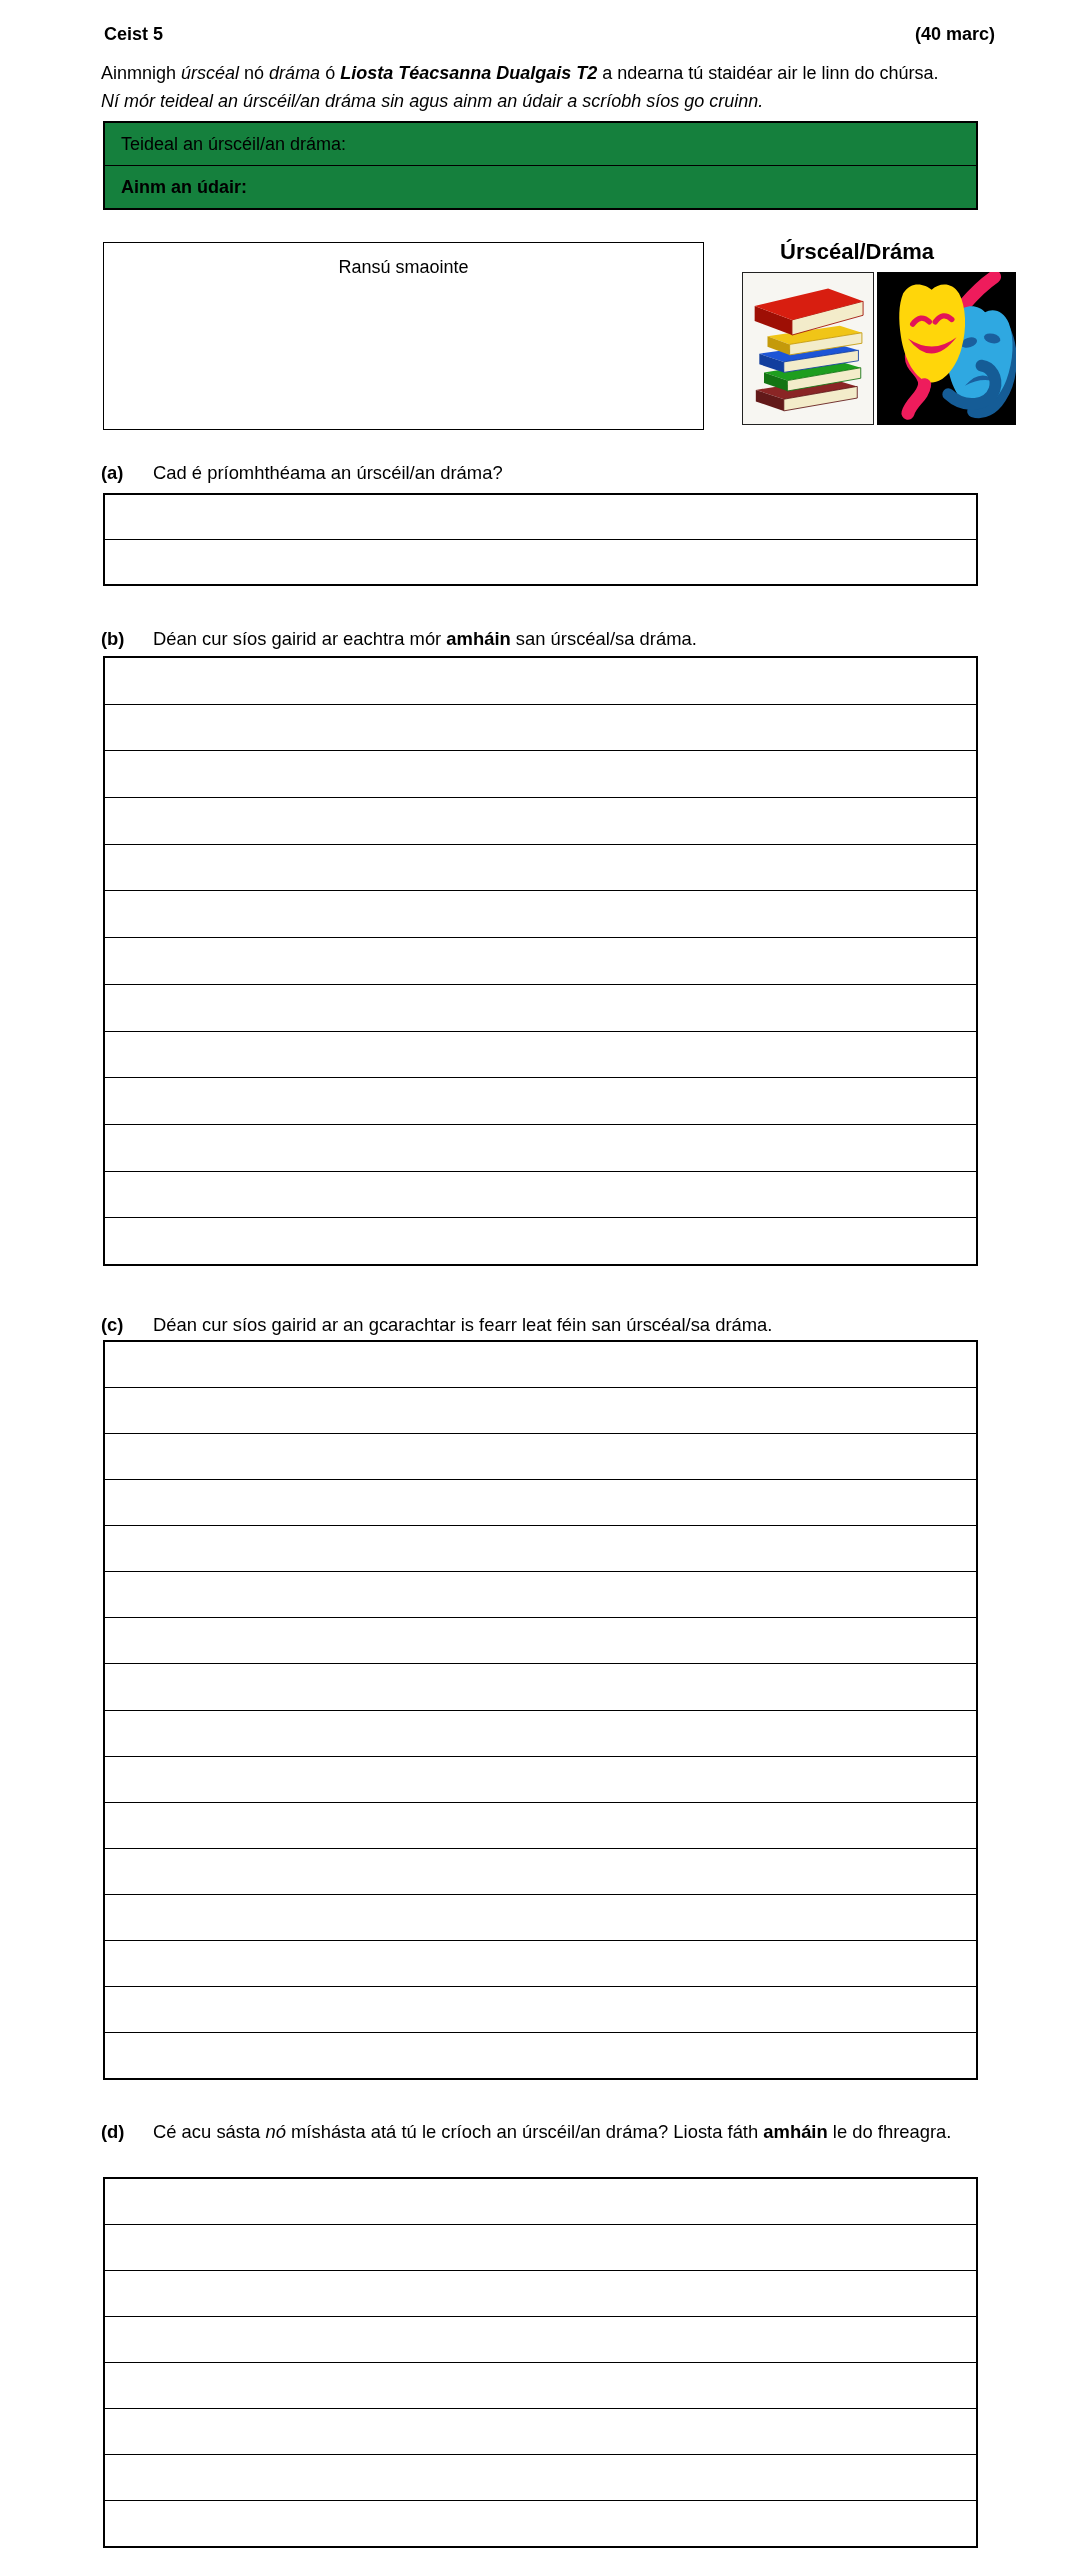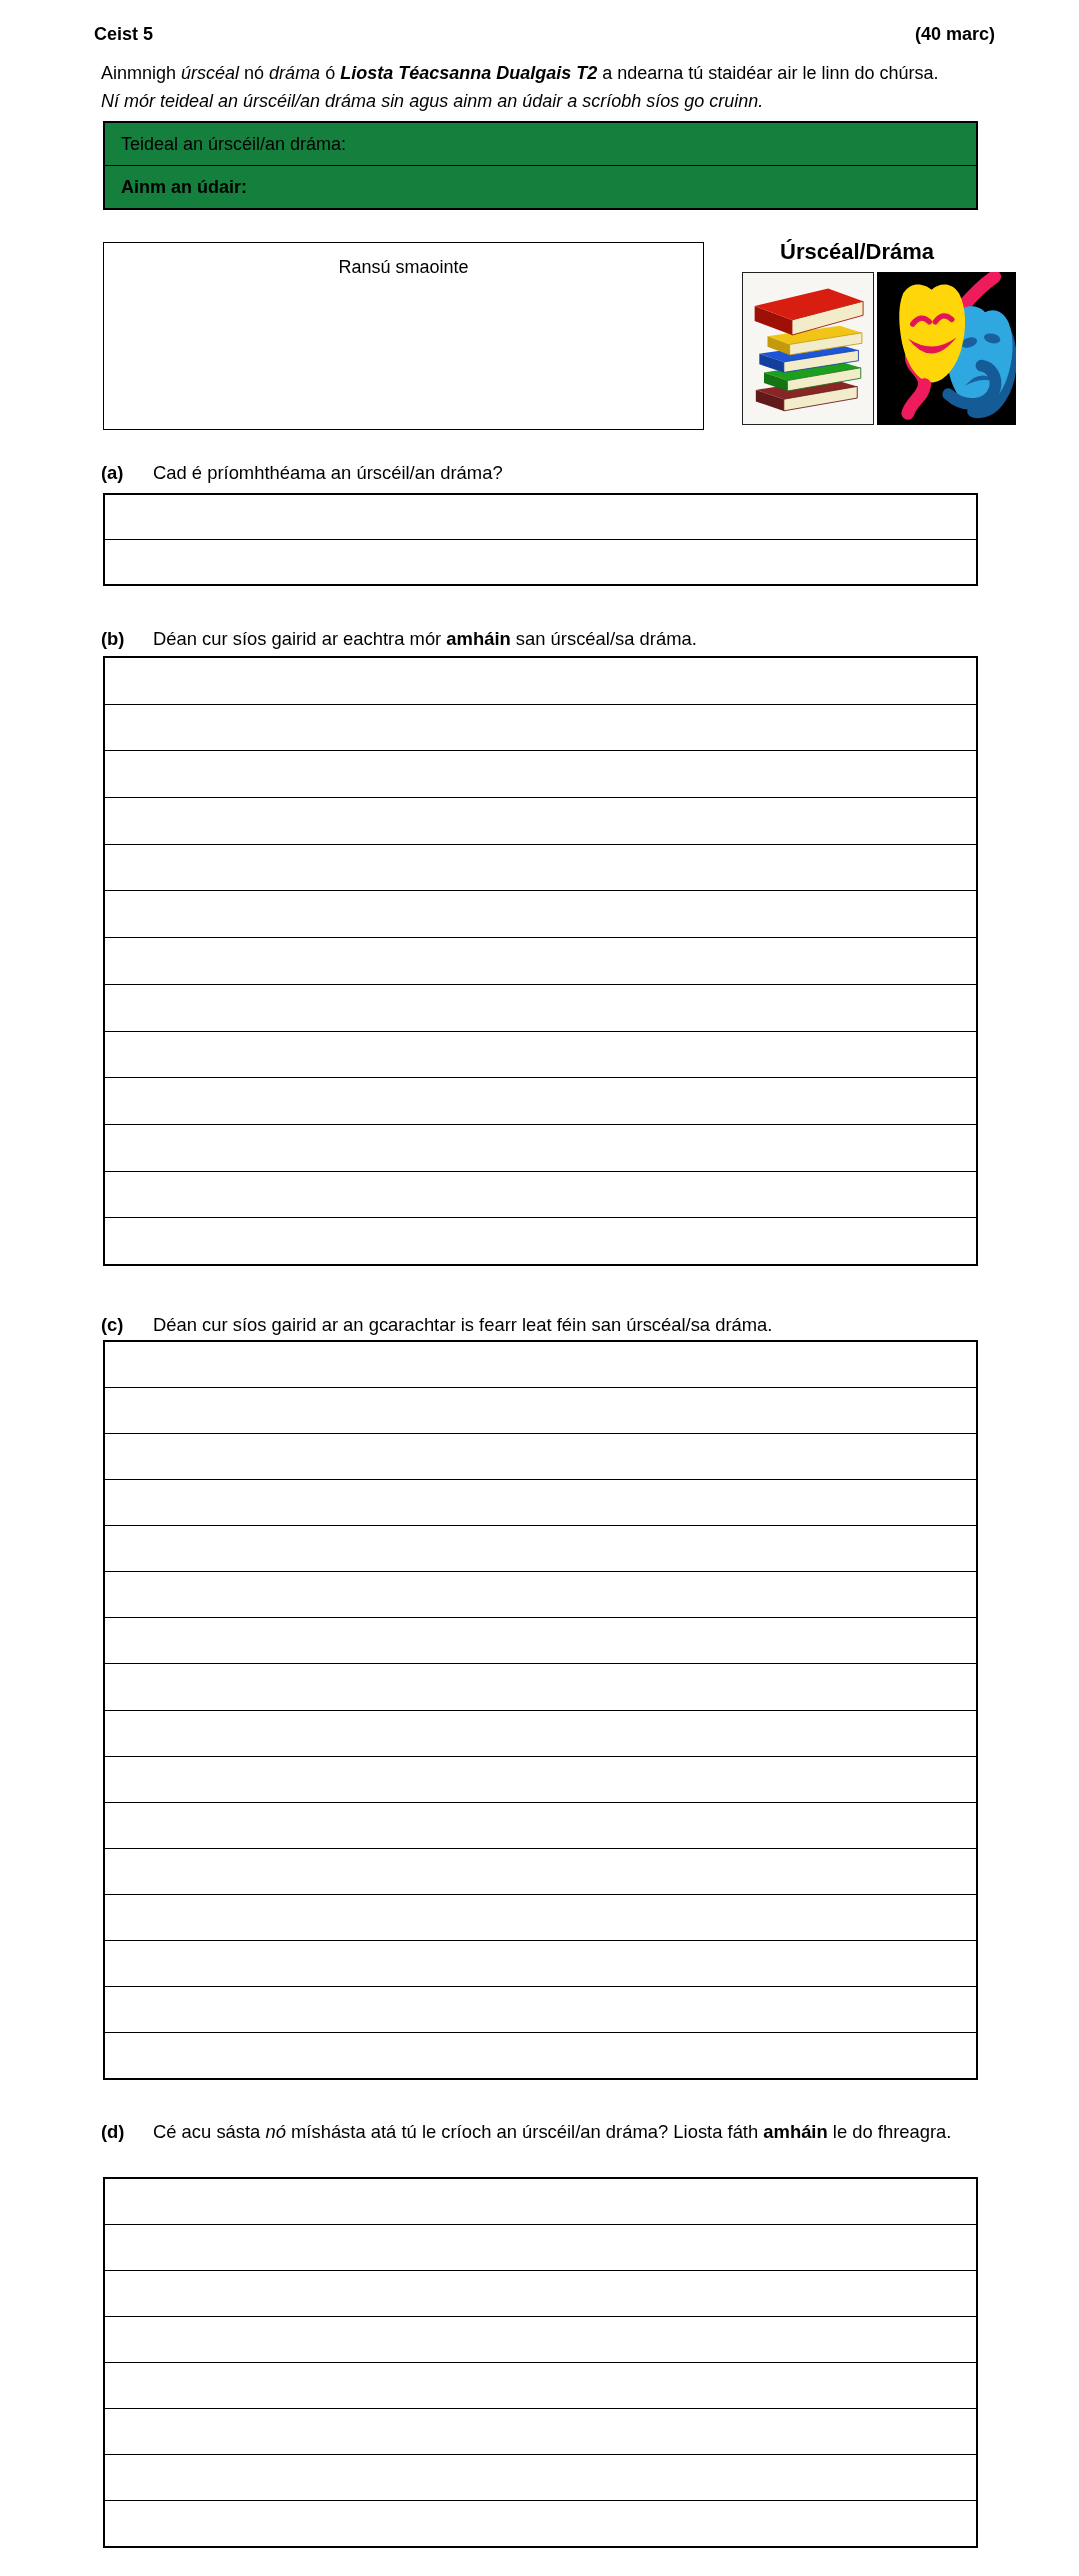--- a/index.html
+++ b/index.html
@@ -9,21 +9,21 @@
     width: 1080px;
     height: 2576px;
     background: #ffffff;
     color: #000000;
     font-family: "Liberation Sans", sans-serif;
   }
   .abs { position: absolute; }
 
   
   .header-row {
-    left: 94px; top: 24px; right: 85px;
+    left: 104px; top: 24px; right: 85px;
     display: flex; justify-content: space-between;
     font-size: 18px; font-weight: bold; line-height: 20px;
   }
 
   
   .intro {
     left: 101px; top: 59px; width: 962px;
     font-size: 18px; line-height: 28px;
   }
   .intro .l { white-space: nowrap; }

